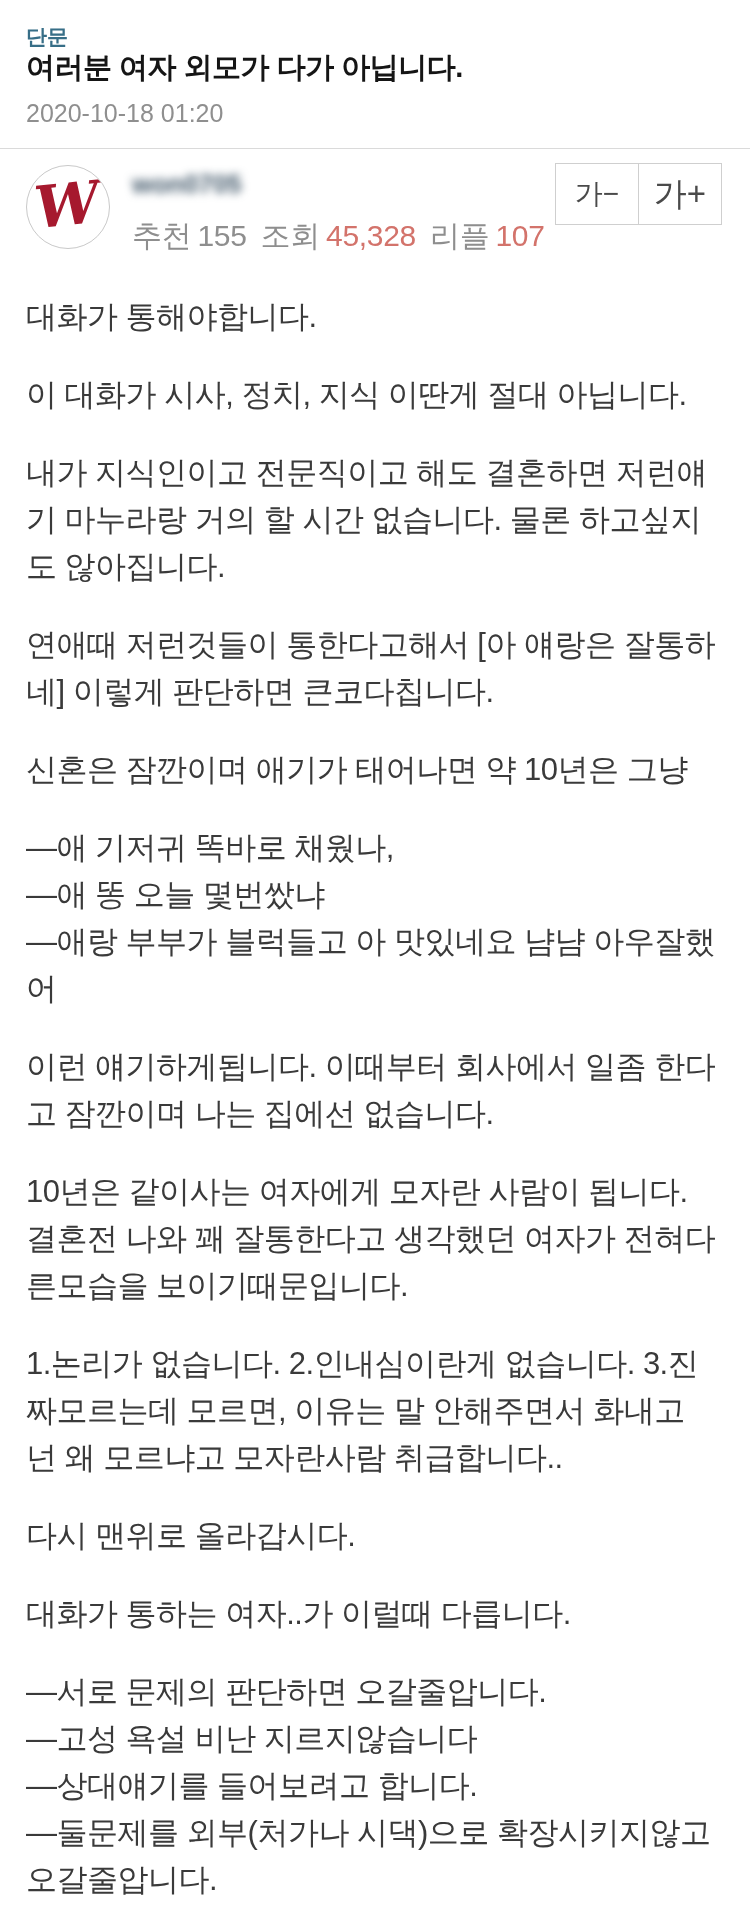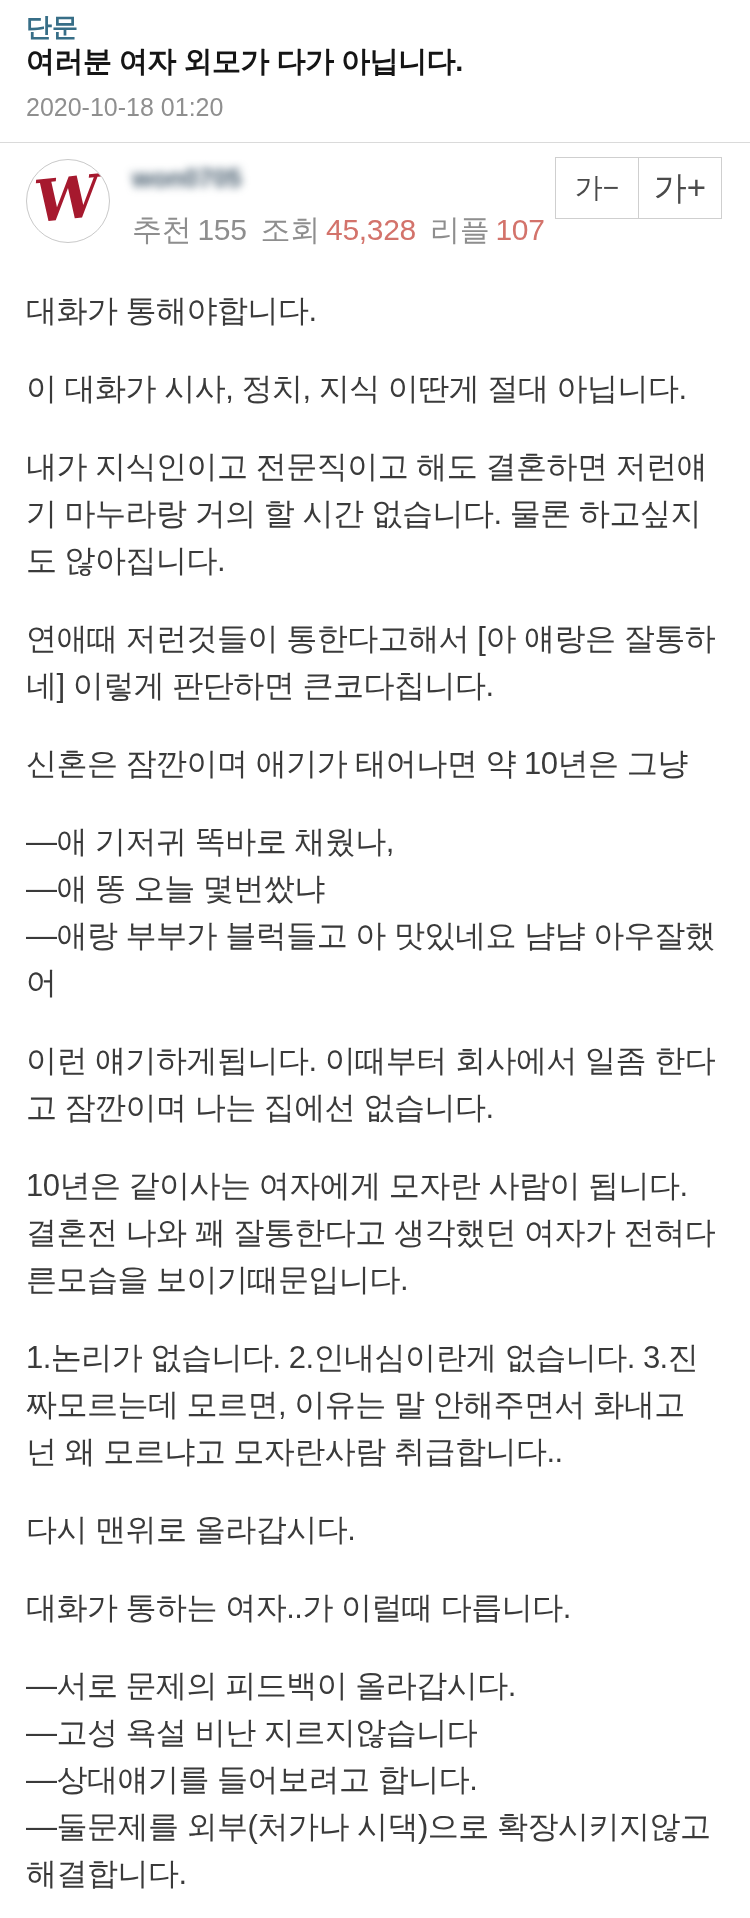--- a/index.html
+++ b/index.html
@@ -9,24 +9,25 @@
     min-height: 1918px;
     margin: 0 auto;
     font-family: "Liberation Sans", "DejaVu Sans", sans-serif;
     color: #3a3a3a;
     -webkit-font-smoothing: antialiased;
   }
 
   
   .post-header { padding: 12px 28px 0 26px; }
   .category {
-    font-size: 26px;
+    font-size: 21px;
     font-weight: 700;
     color: #376e87;
     line-height: 1.2;
+    margin-top: 12px;
   }
   .title {
     margin-top: 0;
     font-size: 29px;
     font-weight: 700;
     color: #151515;
     line-height: 1.25;
     letter-spacing: -0.5px;
   }
   .date {
@@ -167,19 +168,19 @@
     <p>—애랑 부부가 블럭들고 아 맛있네요 냠냠 아우잘했어</p>
   </div>
 
   <p>이런 얘기하게됩니다. 이때부터 회사에서 일좀 한다고 잠깐이며 나는 집에선 없습니다.</p>
   <p>10년은 같이사는 여자에게 모자란 사람이 됩니다. 결혼전 나와 꽤 잘통한다고 생각했던 여자가 전혀다른모습을 보이기때문입니다.</p>
   <p>1.논리가 없습니다. 2.인내심이란게 없습니다. 3.진짜모르는데 모르면, 이유는 말 안해주면서 화내고 넌 왜 모르냐고 모자란사람 취급합니다..</p>
   <p>다시 맨위로 올라갑시다.</p>
   <p>대화가 통하는 여자..가 이럴때 다릅니다.</p>
 
   <div class="tight-group">
-    <p>—서로 문제의 피드백이 올라갑시다.</p>
+    <p>—서로 문제의 판단하면 오갈줄압니다.</p>
     <p>—고성 욕설 비난 지르지않습니다</p>
     <p>—상대얘기를 들어보려고 합니다.</p>
-    <p>—둘문제를 외부(처가나 시댁)으로 확장시키지않고 해결합니다.</p>
+    <p>—둘문제를 외부(처가나 시댁)으로 확장시키지않고 오갈줄압니다.</p>
   </div>
 
 </div>
 
 </body></html>

